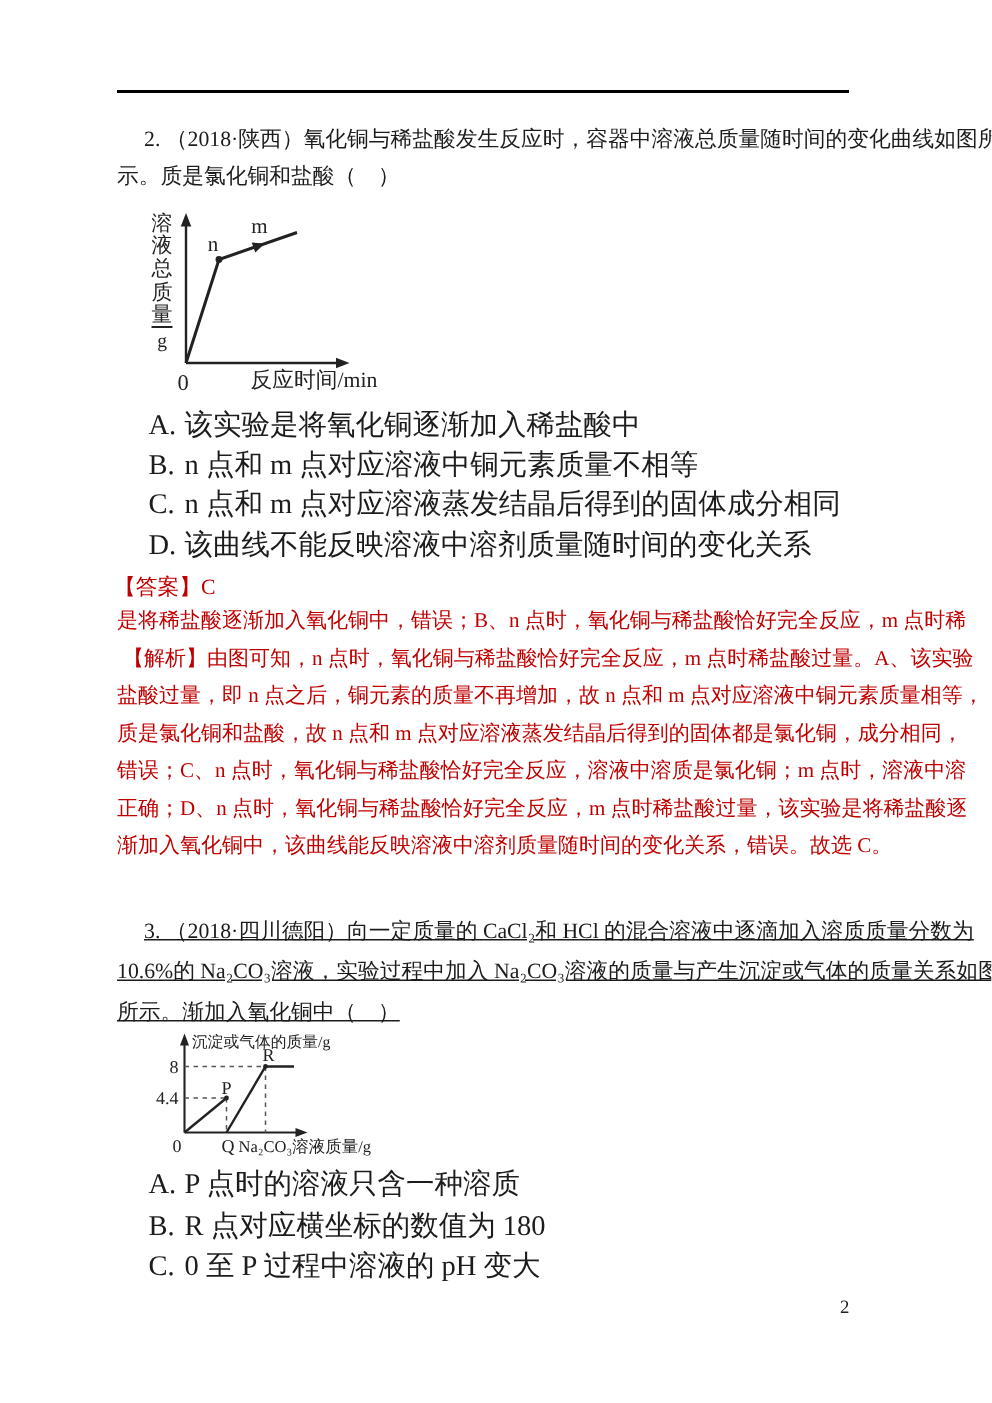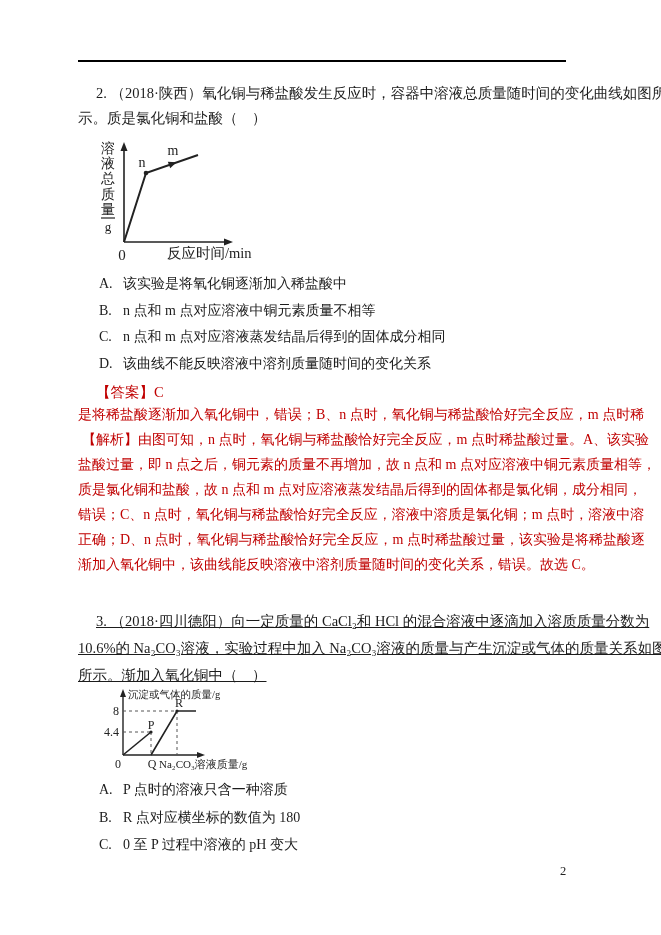--- a/index.html
+++ b/index.html
@@ -17,21 +17,21 @@
   .header-rule {
     position: absolute;
     top: 60px; left: 78px;
     width: 488px; height: 2px;
     background: #000000;
   }
   .stem { font-size: 14.5px; width: 512px; }
   .stem .line { line-height: 25px; white-space: nowrap; }
   .stem .line.first { padding-left: 18px; }
   .q3stem .line { line-height: 27px; text-decoration: underline; }
-  .options { font-size: 14px; }
+  .options { font-size: 19px; }
   .opt-row { line-height: 26.5px; white-space: nowrap; }
   .opt-row .opt-label { display: inline-block; width: 24px; }
   .q3 .opt-row { line-height: 27.5px; }
   .answer-row { font-size: 14.5px; line-height: 20px; color: #c00000; }
   .analysis { font-size: 14px; color: #c00000; width: 516px; }
   .analysis .line { line-height: 25px; white-space: nowrap; }
   .analysis .line.first { padding-left: 4px; }
   .page-number {
     position: absolute;
     left: 560px; top: 864px;
@@ -87,21 +87,21 @@
       <span class="opt-label">B.</span><span>n 点和 m 点对应溶液中铜元素质量不相等</span>
     </div>
     <div class="opt-row">
       <span class="opt-label">C.</span><span>n 点和 m 点对应溶液蒸发结晶后得到的固体成分相同</span>
     </div>
     <div class="opt-row">
       <span class="opt-label">D.</span><span>该曲线不能反映溶液中溶剂质量随时间的变化关系</span>
     </div>
   </div>
 
-  <div class="abs answer-row" style="left:96px; top:382px;">
+  <div class="abs answer-row" style="left:76px; top:382px;">
     <span>【答案】</span><span>C</span>
   </div>
 
   <div class="abs analysis" style="left:78px; top:402px;">
     <div class="line">是将稀盐酸逐渐加入氧化铜中，错误；B、n 点时，氧化铜与稀盐酸恰好完全反应，m 点时稀</div>
     <div class="line first">【解析】由图可知，n 点时，氧化铜与稀盐酸恰好完全反应，m 点时稀盐酸过量。A、该实验</div>
     <div class="line">盐酸过量，即 n 点之后，铜元素的质量不再增加，故 n 点和 m 点对应溶液中铜元素质量相等，</div>
     <div class="line">质是氯化铜和盐酸，故 n 点和 m 点对应溶液蒸发结晶后得到的固体都是氯化铜，成分相同，</div>
     <div class="line">错误；C、n 点时，氧化铜与稀盐酸恰好完全反应，溶液中溶质是氯化铜；m 点时，溶液中溶</div>
     <div class="line">正确；D、n 点时，氧化铜与稀盐酸恰好完全反应，m 点时稀盐酸过量，该实验是将稀盐酸逐</div>

